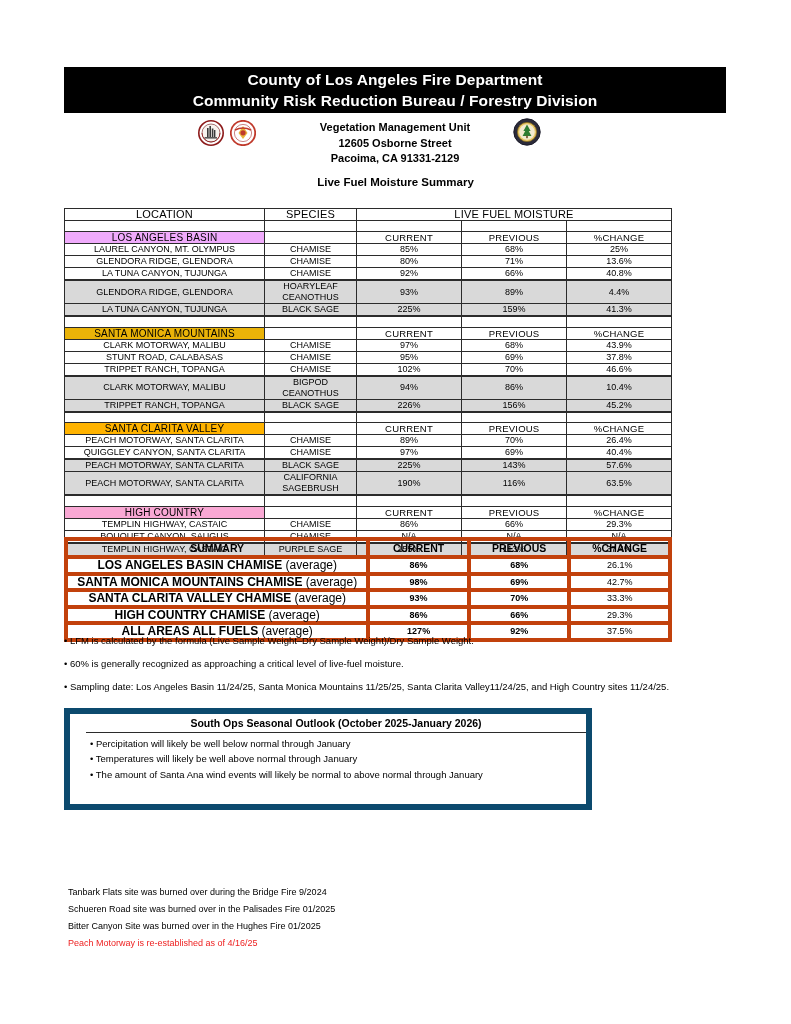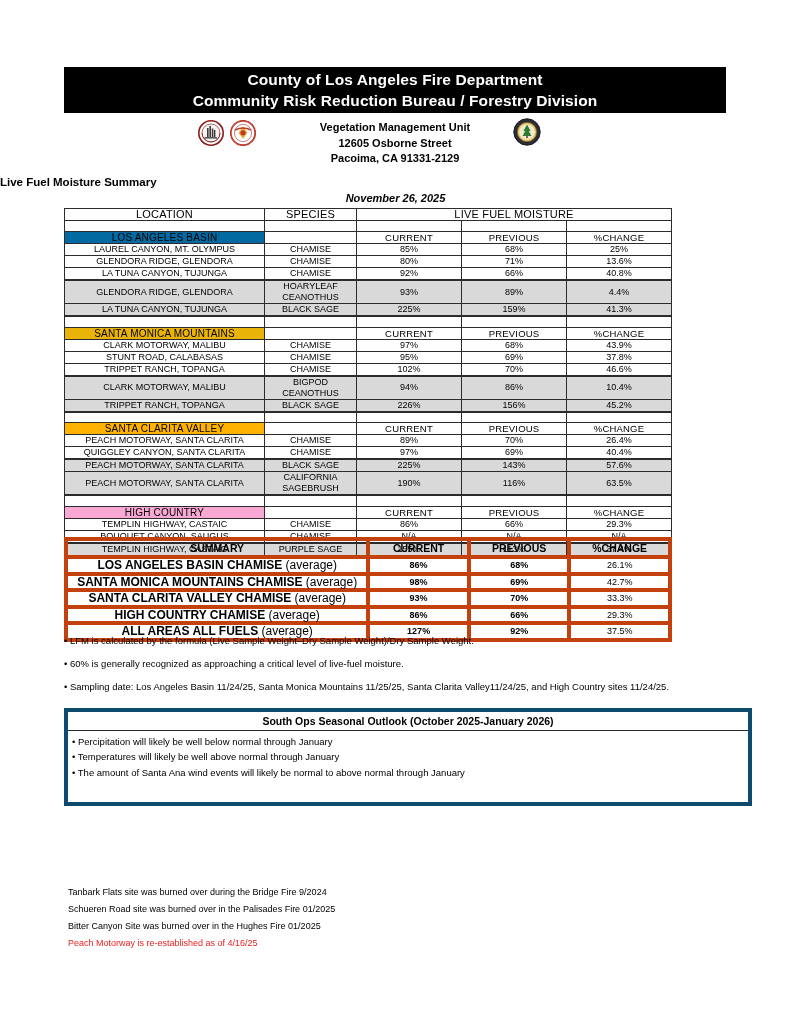--- a/index.html
+++ b/index.html
@@ -44,21 +44,21 @@
     position: absolute;
     left: 0; right: 0; top: 2px;
     text-align: center;
     font-size: 11px;
     font-weight: bold;
     line-height: 1.42;
   }
 
   .subtitle {
     position: absolute; left: 0; right: 0; top: 176px;
-    text-align: left;
+    text-align: center;
     font-size: 11.5px; font-weight: bold;
   }
   .subdate {
     position: absolute; left: 0; right: 0; top: 192px;
     text-align: center;
     font-size: 11px; font-weight: bold; font-style: italic;
   }
 
   
   table.lfm {
@@ -137,22 +137,23 @@
     font-size: 9.5px;
     line-height: 1.35;
   }
   .notes p { margin: 8px 0 10px 0; }
   .notes p.wrap { width: 620px; }
 
   
   .outlook {
     position: absolute;
     left: 64px; top: 708px;
-    width: 688px;
-    border: 4px solid #0c4a6e;
+    width: 528px;
+    border: 6px solid #0c4a6e;
+    padding-left: 16px;
   }
   .outlook .otitle {
     text-align: center;
     font-weight: bold;
     font-size: 10.5px;
     padding: 3px 0 3px 0;
     border-bottom: 1px solid #2b2b2b;
   }
   .outlook .obody { padding: 3px 4px 22px 4px; }
   .outlook .obody div {
@@ -216,38 +217,37 @@
     </span>
 
     <div class="addr">
       <div>Vegetation Management Unit</div>
       <div>12605 Osborne Street</div>
       <div>Pacoima, CA 91331-2129</div>
     </div>
   </div>
 
   <div class="subtitle">Live Fuel Moisture Summary</div>
-  <div class="subdate">November 26, 2025</div>
 
   <table class="lfm">
     <tbody id="lfm-body">
         <tr class="colhead">
           <td class="loc">LOCATION</td>
           <td class="spec">SPECIES</td>
           <td colspan="3">LIVE FUEL MOISTURE</td>
         </tr>
         <tr class="spacer">
           <td></td>
           <td></td>
           <td class="nb"></td>
           <td class="nb"></td>
           <td class="nb"></td>
         </tr>
         <tr class="sect">
-          <td class="loc label" style="background:#0369a1">LOS ANGELES BASIN</td>
+          <td class="loc label" style="background:#f0abfc">LOS ANGELES BASIN</td>
           <td class="spec"></td>
           <td class="cur sub">CURRENT</td>
           <td class="prev sub">PREVIOUS</td>
           <td class="chg sub">%CHANGE</td>
         </tr>
         <tr class="">
           <td class="loc">LAUREL CANYON, MT. OLYMPUS</td>
           <td class="spec">CHAMISE</td>
           <td class="cur val">85%</td>
           <td class="prev val">68%</td>

